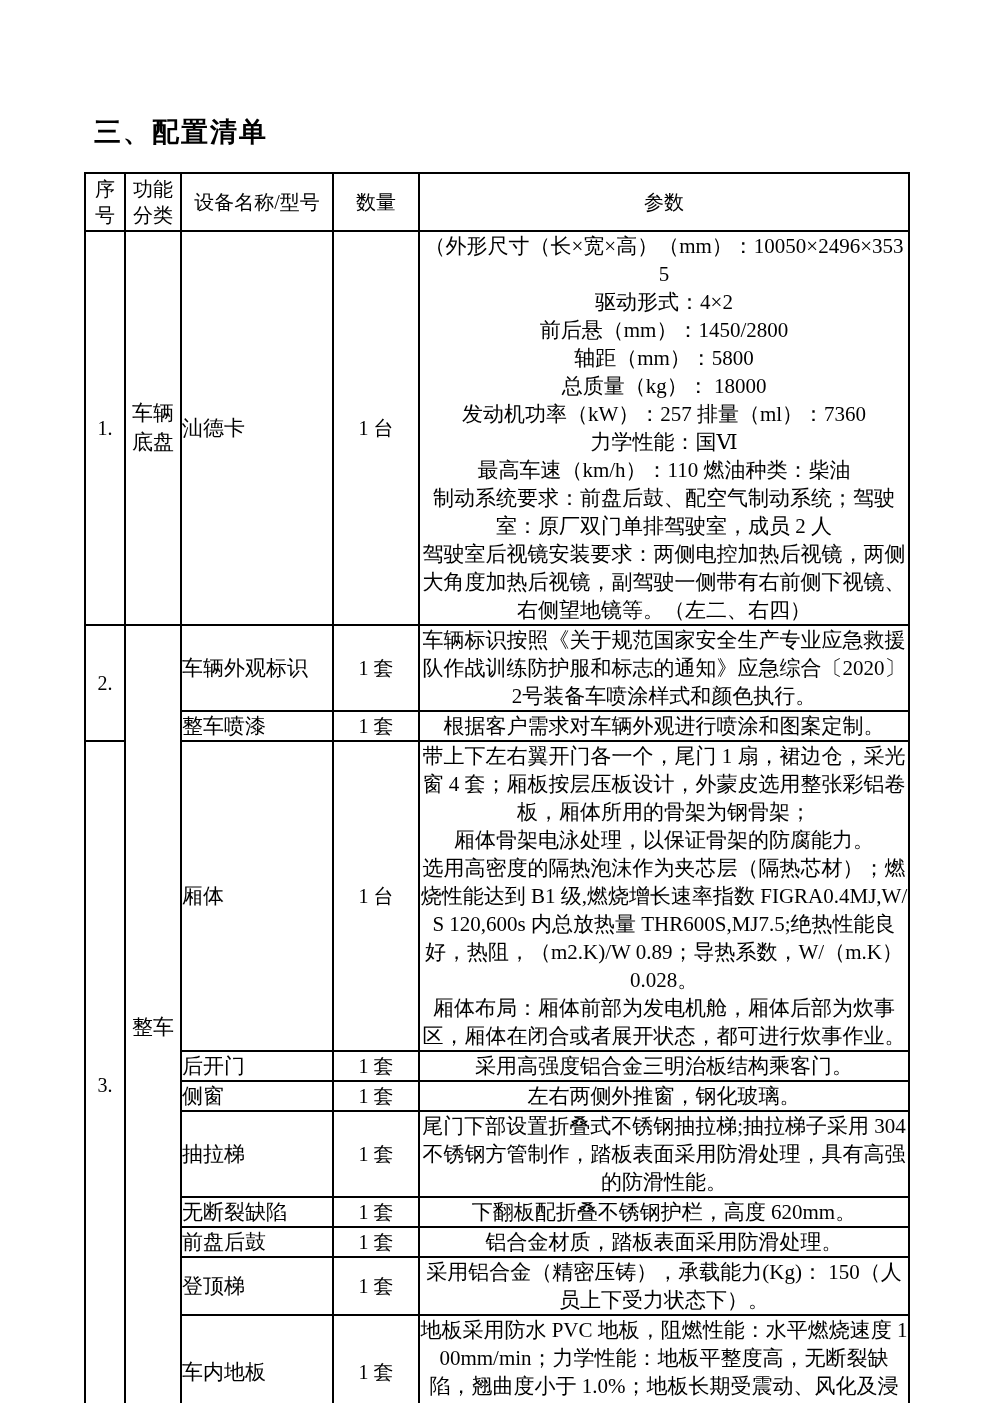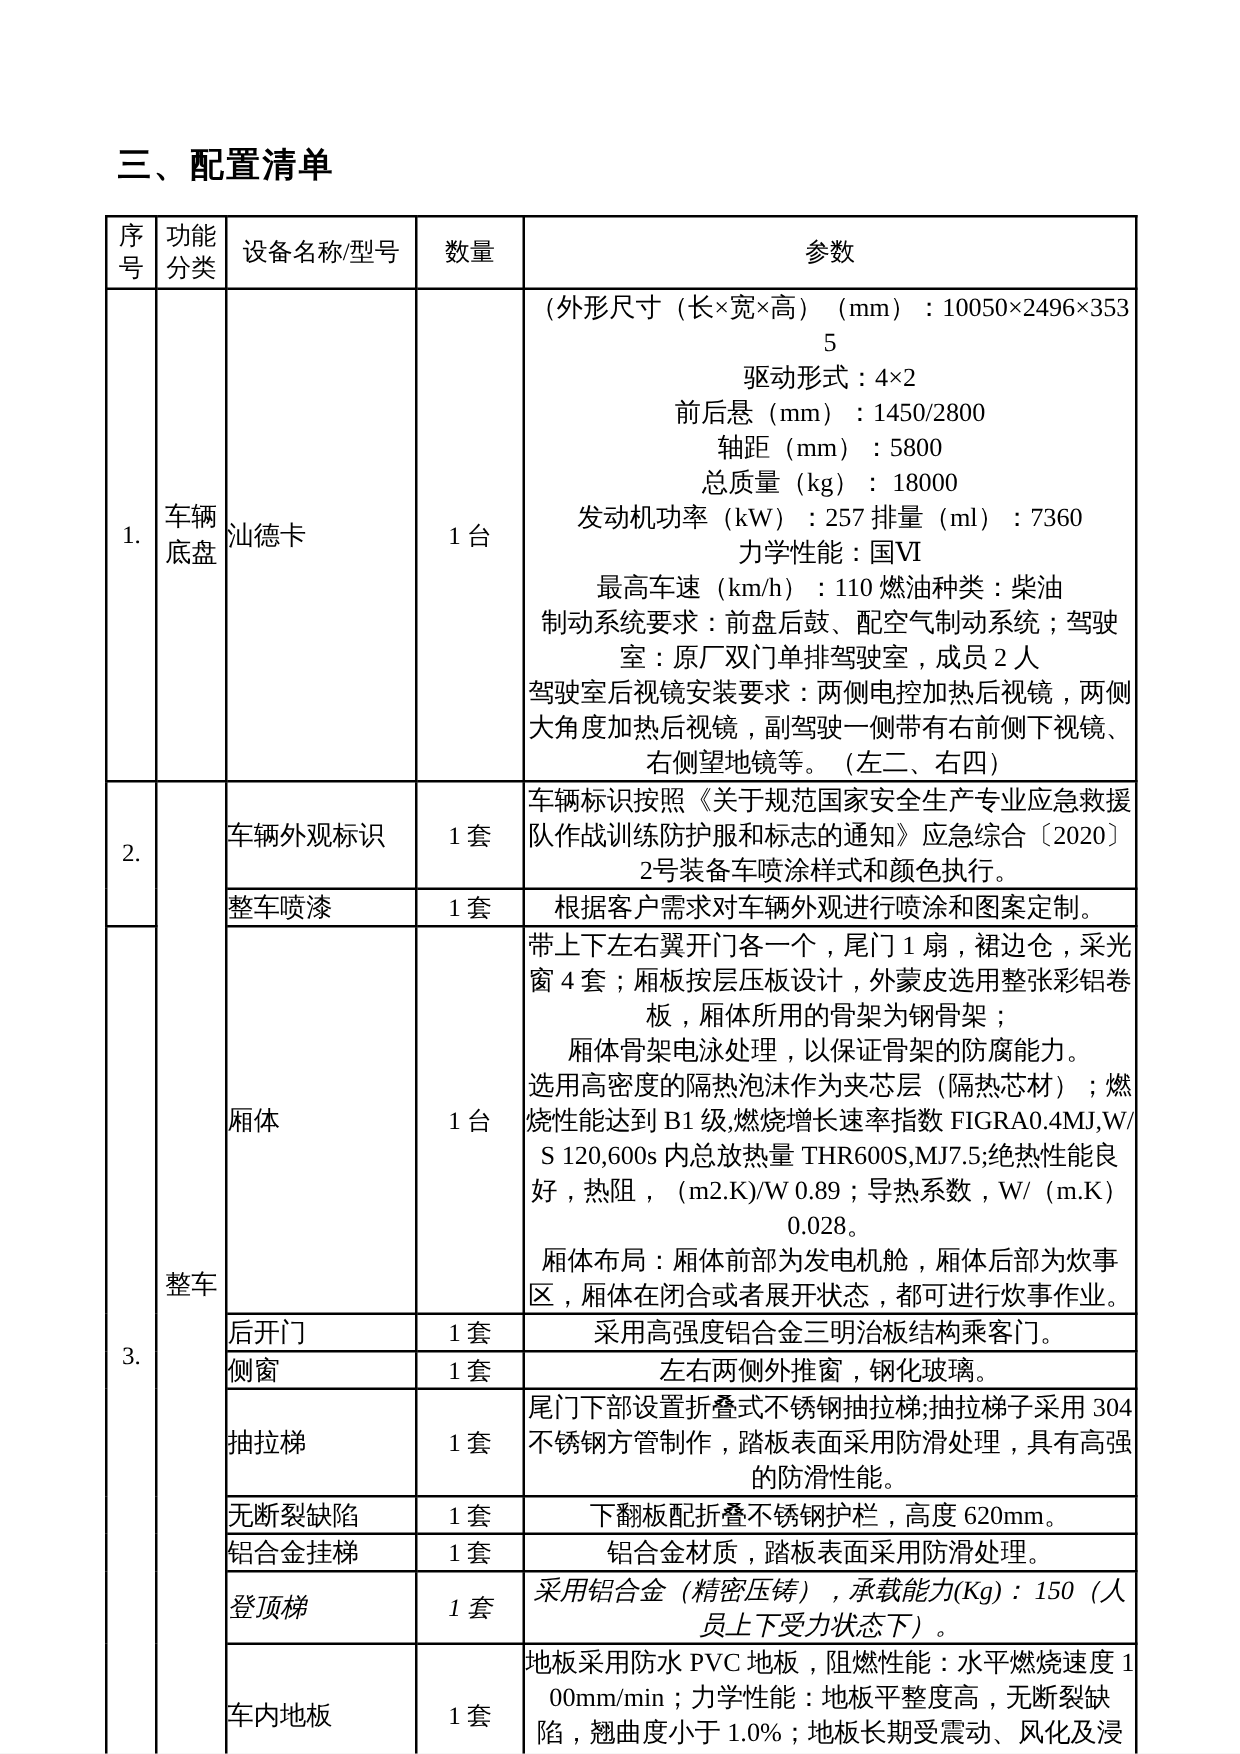--- a/index.html
+++ b/index.html
@@ -175,28 +175,28 @@
 
     <tr style="height:27px;">
       <td class="c-name">无断裂缺陷</td>
       <td class="c-qty">1 套</td>
       <td class="c-params">
         <div class="para">下翻板配折叠不锈钢护栏，高度 620mm。</div>
       </td>
     </tr>
 
     <tr style="height:28px;">
-      <td class="c-name">铝合金挂梯</td>
+      <td class="c-name">前盘后鼓</td>
       <td class="c-qty">1 套</td>
       <td class="c-params">
         <div class="para">铝合金材质，踏板表面采用防滑处理。</div>
       </td>
     </tr>
 
-    <tr style="height:55px;font-style:italic;">
+    <tr style="height:55px;">
       <td class="c-name">登顶梯</td>
       <td class="c-qty">1 套</td>
       <td class="c-params">
         <div class="para">采用铝合金（精密压铸），承载能力(Kg)： 150（人员上下受力状态下）。</div>
       </td>
     </tr>
 
     <tr style="height:78px;">
       <td class="c-name">车内地板</td>
       <td class="c-qty">1 套</td>

